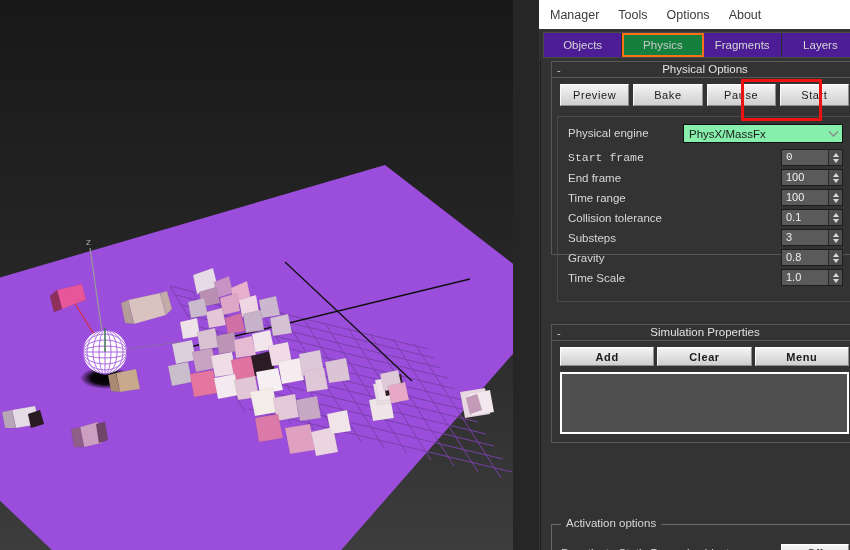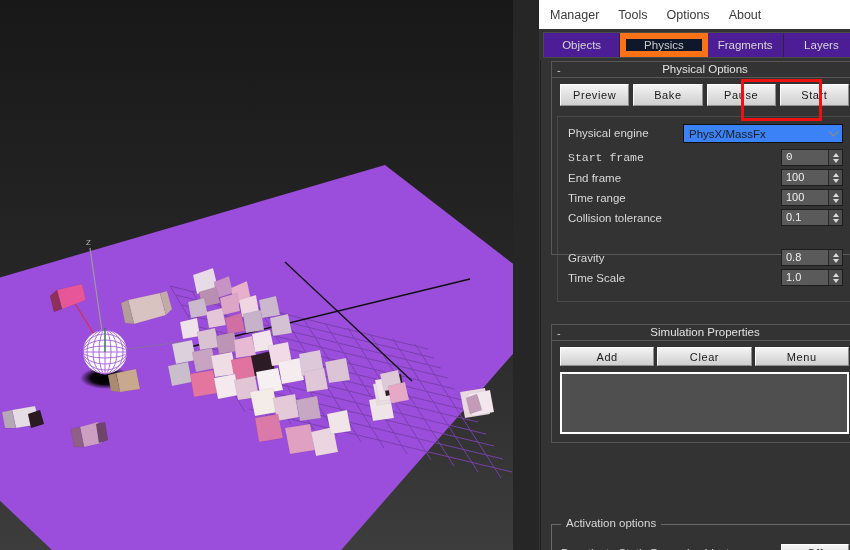--- a/index.html
+++ b/index.html
@@ -45,22 +45,22 @@
     display:flex;
   }
   .tab{
     flex:1;display:flex;align-items:center;justify-content:center;
     font-size:11.5px;color:#d6d6d6;
     border-right:1px solid #2a2a2a;
     background:#4c1d95;box-sizing:border-box;cursor:default;
   }
   .tab:last-child{border-right:none;}
   .tab.active{
-    background:#0f172a;color:#c9c9c9;
-    border:6px solid #f97316;box-sizing:border-box;
+    background:#15803d;color:#c9c9c9;
+    border:2px solid #f97316;box-sizing:border-box;
   }
 
   
   #scrollarea{
     position:absolute;left:4px;top:31px;width:317px;height:490px;
     overflow:hidden;
   }
   
   #scrollbar{
     position:absolute;left:328px;top:31px;width:7px;height:490px;
@@ -124,31 +124,31 @@
   }
   .spin .sarrows{
     width:13px;height:15px;background:#4e4e4e;border-left:1px solid #2a2a2a;
     display:flex;flex-direction:column;align-items:center;justify-content:center;gap:2px;
   }
   .ar-up{width:0;height:0;border-left:3px solid transparent;border-right:3px solid transparent;border-bottom:4px solid #d9d9d9;}
   .ar-dn{width:0;height:0;border-left:3px solid transparent;border-right:3px solid transparent;border-top:4px solid #d9d9d9;}
 
   .combo{
     position:absolute;right:0;top:0;width:160px;height:19px;
-    background:#3b82f6;border:1px solid #101010;box-sizing:border-box;
+    background:#86efac;border:1px solid #101010;box-sizing:border-box;
     display:flex;align-items:center;cursor:default;
   }
   .combo .cval{flex:1;padding-left:5px;font-size:11.5px;color:#1d1d1d;}
   .combo .cchev{
     width:18px;display:flex;align-items:center;justify-content:center;
     font-size:10px;color:#8a8a8a;
   }
 
   
-  #simbtns{position:absolute;left:8px;top:22px;width:289px;height:19px;display:flex;gap:3px;}
+  #simbtns{position:absolute;left:8px;top:22px;width:289px;height:19px;display:flex;gap:3px;font-weight:bold;}
   #simbtns .btn{flex:1;height:19px;}
   #simlist{
     position:absolute;left:8px;top:47px;width:289px;height:62px;
     background:#4f4f4f;border:2px solid #ffffff;box-sizing:border-box;
   }
 
   
   #activation{
     position:absolute;left:8px;top:464px;width:308px;height:120px;
     border:1px solid #6a6a6a;box-sizing:border-box;
@@ -417,20 +417,30 @@
             <span class="plabel">Collision tolerance</span>
             <div class="spin">
               <span class="sval">0.1</span>
               <span class="sarrows">
                   <i class="ar-up"></i>
                   <i class="ar-dn"></i>
                 </span>
             </div>
           </div>
 
+          <div class="prow" style="top:167px;">
+            <span class="plabel">Substeps</span>
+            <div class="spin">
+              <span class="sval">3</span>
+              <span class="sarrows">
+                  <i class="ar-up"></i>
+                  <i class="ar-dn"></i>
+                </span>
+            </div>
+          </div>
 
           <div class="prow" style="top:187px;">
             <span class="plabel">Gravity</span>
             <div class="spin">
               <span class="sval">0.8</span>
               <span class="sarrows">
                   <i class="ar-up"></i>
                   <i class="ar-dn"></i>
                 </span>
             </div>

